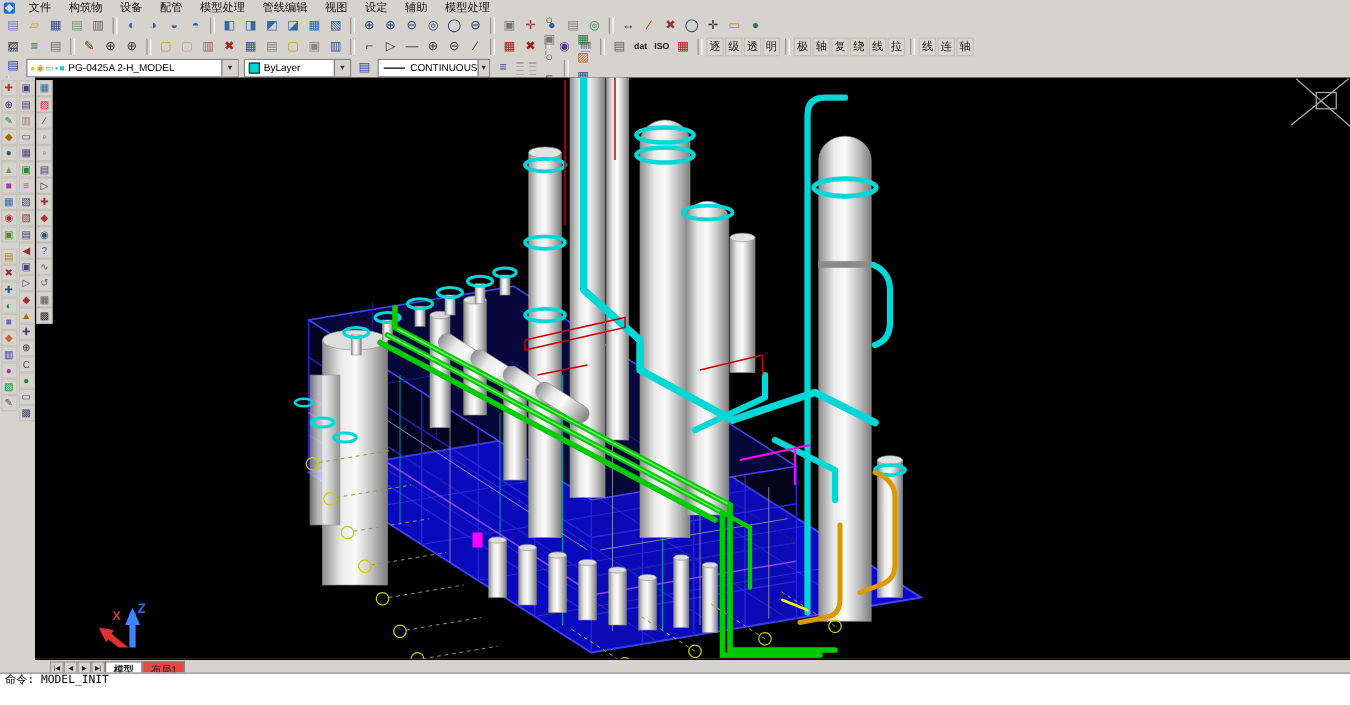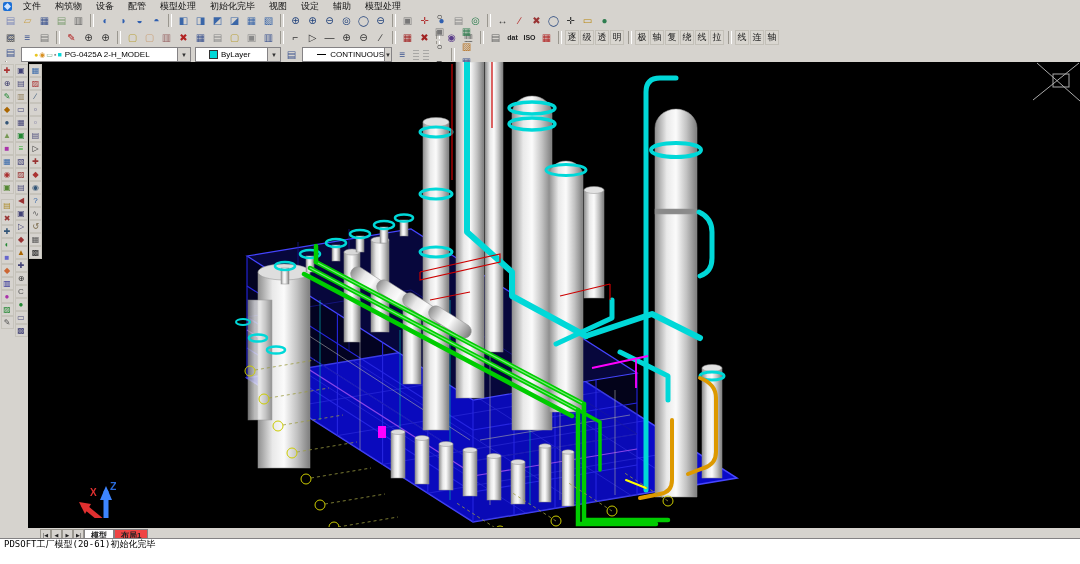--- a/index.html
+++ b/index.html
@@ -17,21 +17,21 @@
   .toolbar{height:17px;display:flex;align-items:center;background:#d6d3ce;padding-left:2px;}
   .tsep{width:2px;height:13px;border-left:1px solid #9a978f;border-right:1px solid #fff;margin:0 3px;}
   .ti{width:17px;height:15px;display:flex;align-items:center;justify-content:center;
       font-size:10px;line-height:10px;border:1px solid #d6d3ce;box-sizing:border-box;cursor:default;}
   .tc{min-width:14px;height:15px;display:flex;align-items:center;justify-content:center;
       font-size:9px;color:#222;border:1px solid #c3c0b8;background:#d9d6d0;box-sizing:border-box;
       padding:0 1px;margin-right:1px;}
   .ttext{font-size:7px;color:#222;font-weight:bold;}
   
   .combo{height:15px;background:#fff;border:1px solid #848284;display:flex;align-items:center;
-         font-size:8px;color:#000;padding-left:12px;box-sizing:border-box;margin:0 2px;}
+         font-size:8px;color:#000;padding-left:2px;box-sizing:border-box;margin:0 2px;}
   .combo .arrow{margin-left:auto;width:12px;height:13px;background:#d6d3ce;border-left:1px solid #848284;
          display:flex;align-items:center;justify-content:center;font-size:6px;color:#333;}
   .lyr-ico{font-size:7px;margin-right:1px;line-height:8px;}
   .swatch{width:7px;height:7px;background:#00d8d8;border:1px solid #333;margin:0 3px 0 1px;}
   .ltline{display:inline-block;width:26px;border-top:1px solid #000;margin:0 4px 0 2px;}
   .dots{width:6px;height:13px;margin:0 2px;background:
         repeating-linear-gradient(#d6d3ce 0 2px,#8a8a8a 2px 3px);opacity:.6;}
   
   #main{position:absolute;top:62px;left:0;right:0;bottom:36px;}
   #leftpanel{position:absolute;left:0;top:0;width:28px;bottom:0;background:#d6d3ce;z-index:3;}
@@ -41,21 +41,21 @@
   .vsep{height:5px;}
   #viewport{position:absolute;left:28px;top:0;right:0;bottom:0;background:#000;}
   #floatcol{position:absolute;left:1px;top:2px;width:14px;display:flex;flex-direction:column;z-index:4;}
   
   #tabbar{position:absolute;left:0;right:0;bottom:24px;height:12px;background:#d6d3ce;
           display:flex;align-items:flex-end;border-top:1px solid #000;}
   #tabbar .navs{display:flex;margin-left:40px;}
   .navbtn{width:11px;height:11px;background:#d6d3ce;border:1px solid #9a978f;border-bottom:none;
           font-size:5px;display:flex;align-items:center;justify-content:center;color:#222;box-sizing:border-box;}
   .tab{height:11px;padding:0 6px;font-size:8px;display:flex;align-items:center;
-       border:1px solid #848284;border-bottom:none;background:#ef4444;color:#222;box-sizing:border-box;font-weight:bold;}
+       border:1px solid #848284;border-bottom:none;background:#ef4444;color:#222;box-sizing:border-box;}
   .tab.active{background:#fff;font-weight:bold;}
   #hscroll{position:absolute;right:0;bottom:0;height:11px;left:730px;background:#cfccc6;display:flex;align-items:center;}
   .sbtn{width:11px;height:11px;background:#d6d3ce;border:1px solid #9a978f;font-size:5px;
         display:flex;align-items:center;justify-content:center;box-sizing:border-box;color:#222;}
   #strack{flex:1;height:11px;position:relative;background:#cfccc6;}
   #sthumb{position:absolute;left:62%;top:0;width:22px;height:11px;background:#d6d3ce;border:1px solid #9a978f;box-sizing:border-box;}
   
   #cmd{position:absolute;left:0;right:0;bottom:0;height:24px;background:#fff;
        border-top:1px solid #848284;font-family:"DejaVu Sans Mono","Liberation Mono",monospace;
        font-size:9px;line-height:8.5px;color:#000;padding:1px 0 0 4px;overflow:hidden;}
@@ -66,21 +66,21 @@
 
 <div id="app">
 
   <div id="menubar">
     <div id="appicon"></div>
   <span class="menu-item">文件</span>
       <span class="menu-item">构筑物</span>
       <span class="menu-item">设备</span>
       <span class="menu-item">配管</span>
       <span class="menu-item">模型处理</span>
-      <span class="menu-item">初始化完毕</span>
+      <span class="menu-item">管线编辑</span>
       <span class="menu-item">视图</span>
       <span class="menu-item">设定</span>
       <span class="menu-item">辅助</span>
       <span class="menu-item">模型处理</span>
     </div>
 
   <div class="toolbar" id="tb-standard">
       <span class="ti" style="color: rgb(122, 134, 184);">▤</span>
       <span class="ti" style="color: rgb(200, 162, 74);">▱</span>
       <span class="ti" style="color: rgb(57, 81, 142);">▦</span>
@@ -555,15 +555,15 @@
   </div>
   <div id="hscroll">
     <div class="sbtn" id="sb-left">◀</div>
     <div id="strack">
       <div id="sthumb"></div>
     </div>
     <div class="sbtn" id="sb-right">▶</div>
   </div>
 
   <div id="cmd">
-      <div class="cmdline">PDSOFT工厂模型(20-61)初始化完毕</div>
+      <div class="cmdline">命令: MODEL_INIT</div>
     </div>
 </div>
 
 </body></html>

